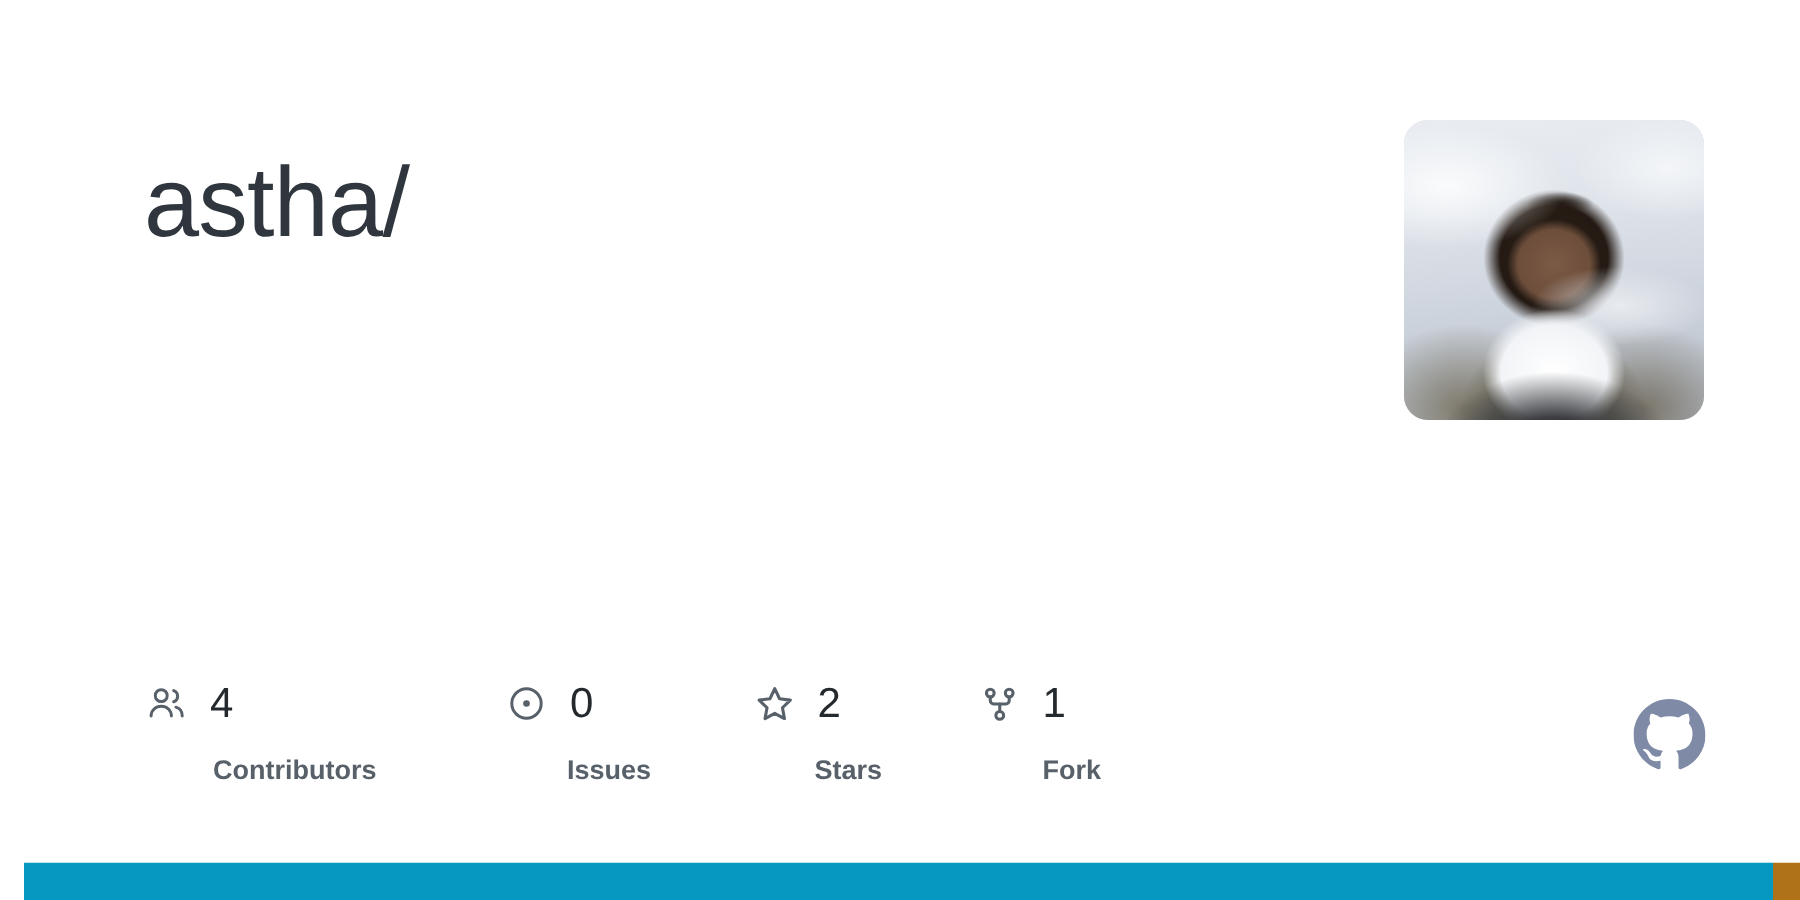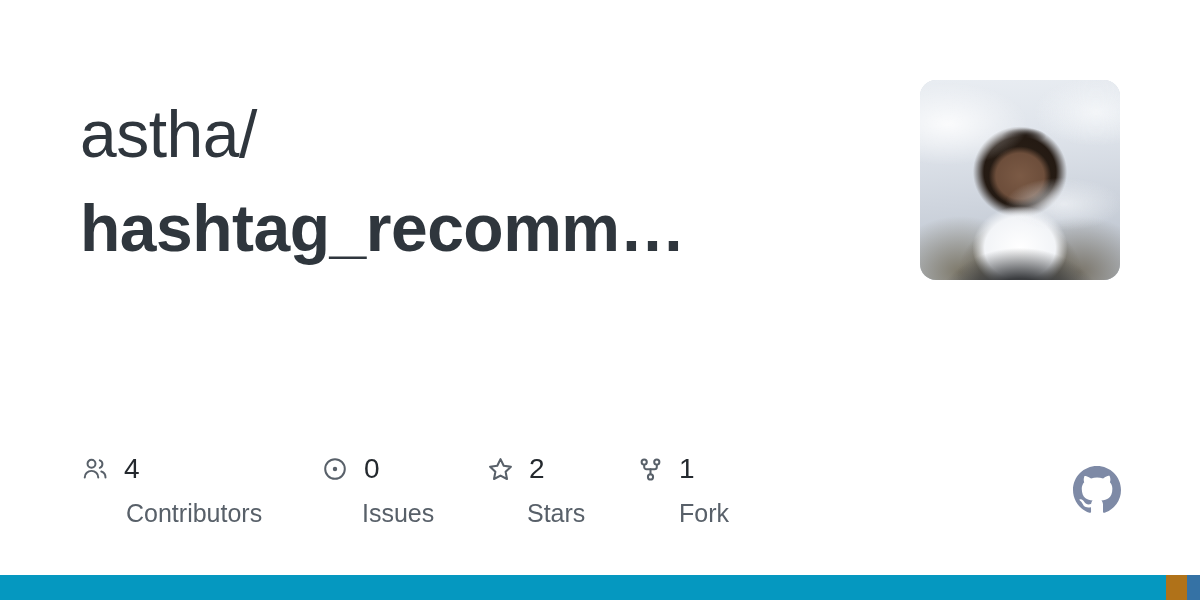--- a/index.html
+++ b/index.html
@@ -12,21 +12,21 @@
   }
 
   body {
     font-family: "Liberation Sans", sans-serif;
     position: relative;
     -webkit-font-smoothing: antialiased;
   }
 
   .card {
     position: absolute;
-    left: 0; top: 0;
+    left: 16px; top: 0;
     width: 1057px;
     height: 600px;
     background: #ffffff;
   }
 
   
   .content {
     position: absolute;
     left: 80px;
     top: 88px;
@@ -99,24 +99,24 @@
 
   .stat-value {
     font-size: 28px;
     line-height: 30px;
     color: #24292e;
     font-weight: 400;
     margin-left: 14px;
   }
 
   .stat-label {
-    font-size: 25px;
+    font-size: 18px;
     line-height: 26px;
     color: #586069;
-    font-weight: 400;
+    font-weight: 700;
     margin-top: 14px;
     margin-left: 46px;
   }
   .stat-1 .stat-label { margin-left: 42px; }
   .stat-2 .stat-label { margin-left: 42px; }
   .stat-3 .stat-label { margin-left: 44px; text-align: center; }
 
   
   .avatar {
     position: absolute;
@@ -178,21 +178,20 @@
   .lang-seg { height: 100%; }
 </style>
 </head>
 <body>
 
 <div class="card">
 
   <div class="content">
     <h1 class="repo-title">
       <span class="repo-owner">astha/</span>
-      <span class="repo-name">hashtag_recomm…</span>
     </h1>
   </div>
 
   <div class="stats">
 
     <div class="stat stat-0">
       <div class="stat-top">
         <span class="stat-icon">
           <svg width="28" height="28" viewBox="0 0 24 24" fill="none" stroke="currentColor" stroke-width="1.7" stroke-linecap="round" stroke-linejoin="round">
             <circle cx="9" cy="7.5" r="3.4"></circle>

